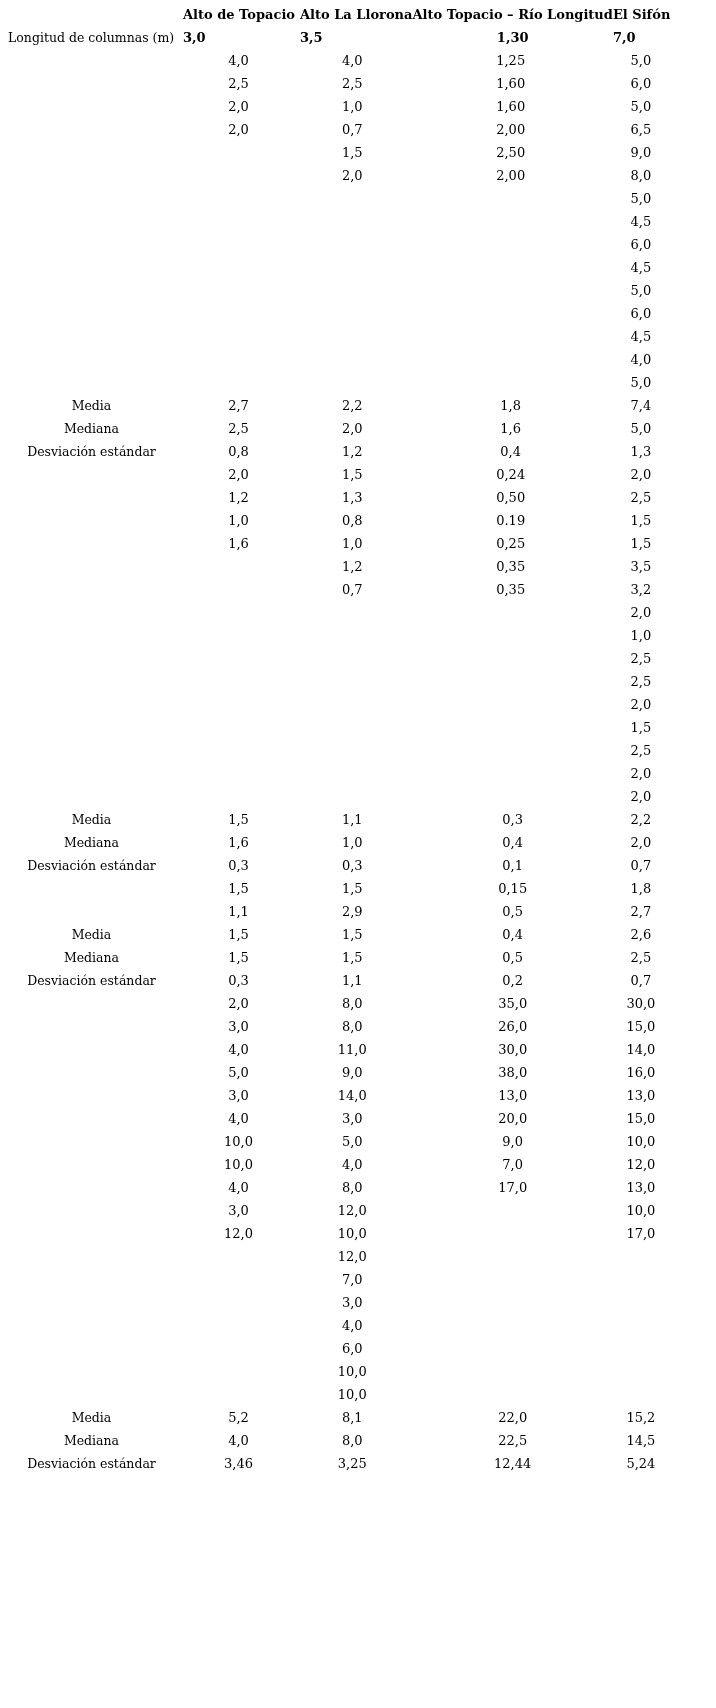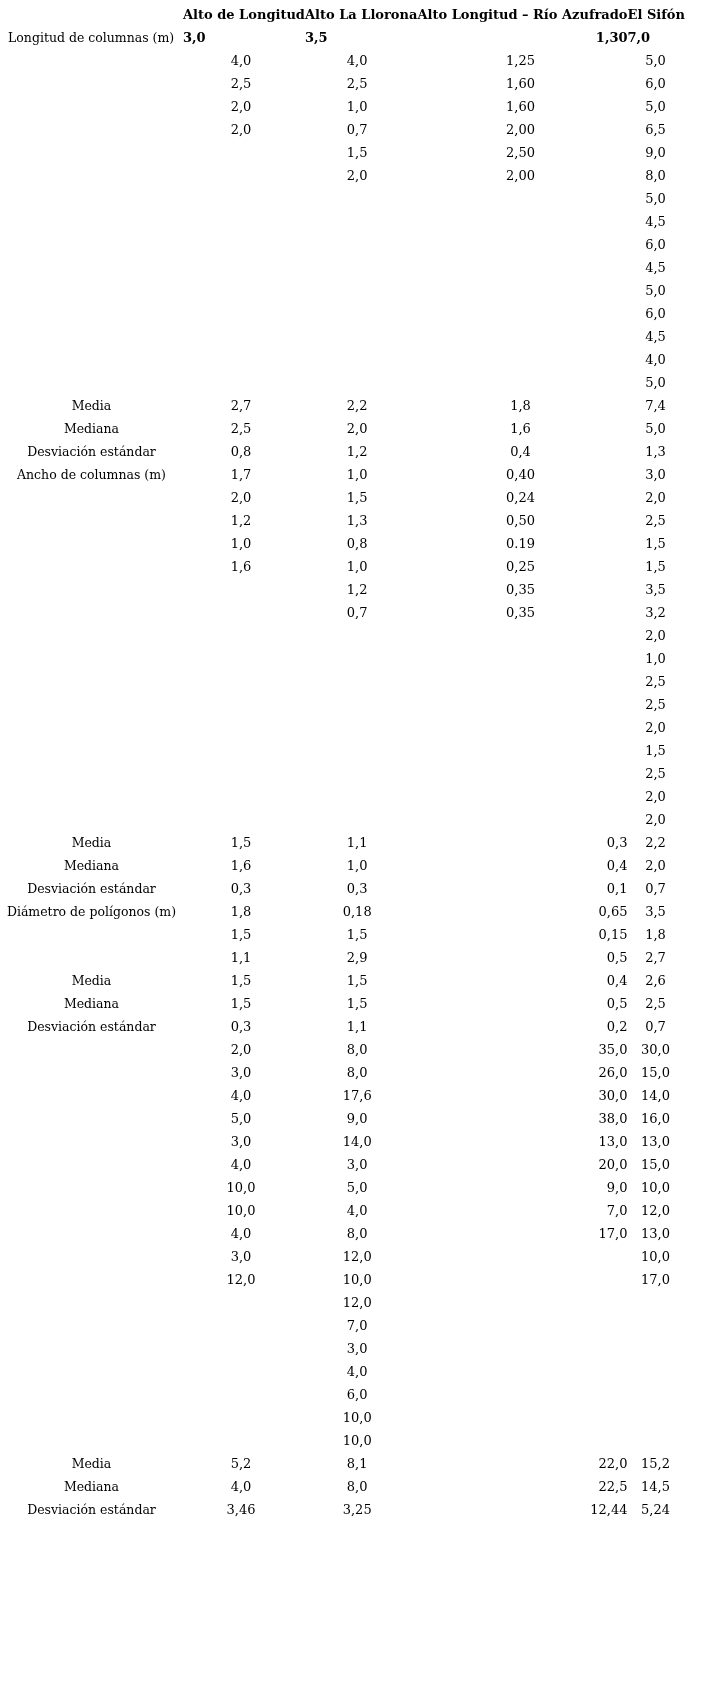--- a/index.html
+++ b/index.html
@@ -7,43 +7,43 @@
          font-family:"DejaVu Serif","Liberation Serif",serif; color:#000; }
   table { position:absolute; left:0; top:3px; border-collapse:collapse; table-layout:fixed; }
   td, th { height:23px; padding:0; font-size:13px; line-height:23px; white-space:nowrap; }
   th { font-weight:bold; text-align:left; }
   col.c0 { width:183px; } col.c1 { width:117px; } col.c2 { width:107px; }
   col.c3 { width:191px; } col.c4 { width:60px; }
   .lbl { text-align:center; font-weight:normal; font-size:12.5px; }
   .lbl.bold { font-weight:normal; text-align:left; padding-left:8px; }
   .v1 { text-align:center; padding-right:6px; }
   .v2 { text-align:center; padding-right:8px; }
-  .v3l { text-align:right; }
+  .v3l { text-align:center; }
   .v3r { text-align:center; padding-right:4px; }
   .v4 { text-align:center; padding-right:4px; }
   .bold { font-weight:bold; }
   .first1, .first2, .first4 { text-align:left; }
 </style>
 </head>
 <body>
 
 <table>
   <colgroup>
       <col class="c0">
       <col class="c1">
       <col class="c2">
       <col class="c3">
       <col class="c4">
     </colgroup>
   <thead>
     <tr>
       <th></th>
-      <th>Alto de Longitud</th>
+      <th>Alto de Topacio</th>
       <th>Alto La Llorona</th>
-      <th>Alto Longitud – Río Azufrado</th>
+      <th>Alto Topacio – Río Longitud</th>
       <th>El Sifón</th>
     </tr>
   </thead>
   <tbody id="tbody">
       <tr>
         <td class="lbl bold">Longitud de columnas (m)</td>
         <td class="first1 bold">3,0</td>
         <td class="first2 bold">3,5</td>
         <td class="v3l bold">1,30</td>
         <td class="first4 bold">7,0</td>
@@ -168,27 +168,20 @@
         <td class="v4">5,0</td>
       </tr>
       <tr>
         <td class="lbl">Desviación estándar</td>
         <td class="v1">0,8</td>
         <td class="v2">1,2</td>
         <td class="v3r">0,4</td>
         <td class="v4">1,3</td>
       </tr>
       <tr>
-        <td class="lbl">Ancho de columnas (m)</td>
-        <td class="v1">1,7</td>
-        <td class="v2">1,0</td>
-        <td class="v3r">0,40</td>
-        <td class="v4">3,0</td>
-      </tr>
-      <tr>
         <td class="lbl"></td>
         <td class="v1">2,0</td>
         <td class="v2">1,5</td>
         <td class="v3r">0,24</td>
         <td class="v4">2,0</td>
       </tr>
       <tr>
         <td class="lbl"></td>
         <td class="v1">1,2</td>
         <td class="v2">1,3</td>
@@ -301,27 +294,20 @@
         <td class="v4">2,0</td>
       </tr>
       <tr>
         <td class="lbl">Desviación estándar</td>
         <td class="v1">0,3</td>
         <td class="v2">0,3</td>
         <td class="v3l">0,1</td>
         <td class="v4">0,7</td>
       </tr>
       <tr>
-        <td class="lbl">Diámetro de polígonos (m)</td>
-        <td class="v1">1,8</td>
-        <td class="v2">0,18</td>
-        <td class="v3l">0,65</td>
-        <td class="v4">3,5</td>
-      </tr>
-      <tr>
         <td class="lbl"></td>
         <td class="v1">1,5</td>
         <td class="v2">1,5</td>
         <td class="v3l">0,15</td>
         <td class="v4">1,8</td>
       </tr>
       <tr>
         <td class="lbl"></td>
         <td class="v1">1,1</td>
         <td class="v2">2,9</td>
@@ -359,21 +345,21 @@
       <tr>
         <td class="lbl"></td>
         <td class="v1">3,0</td>
         <td class="v2">8,0</td>
         <td class="v3l">26,0</td>
         <td class="v4">15,0</td>
       </tr>
       <tr>
         <td class="lbl"></td>
         <td class="v1">4,0</td>
-        <td class="v2">17,6</td>
+        <td class="v2">11,0</td>
         <td class="v3l">30,0</td>
         <td class="v4">14,0</td>
       </tr>
       <tr>
         <td class="lbl"></td>
         <td class="v1">5,0</td>
         <td class="v2">9,0</td>
         <td class="v3l">38,0</td>
         <td class="v4">16,0</td>
       </tr>

